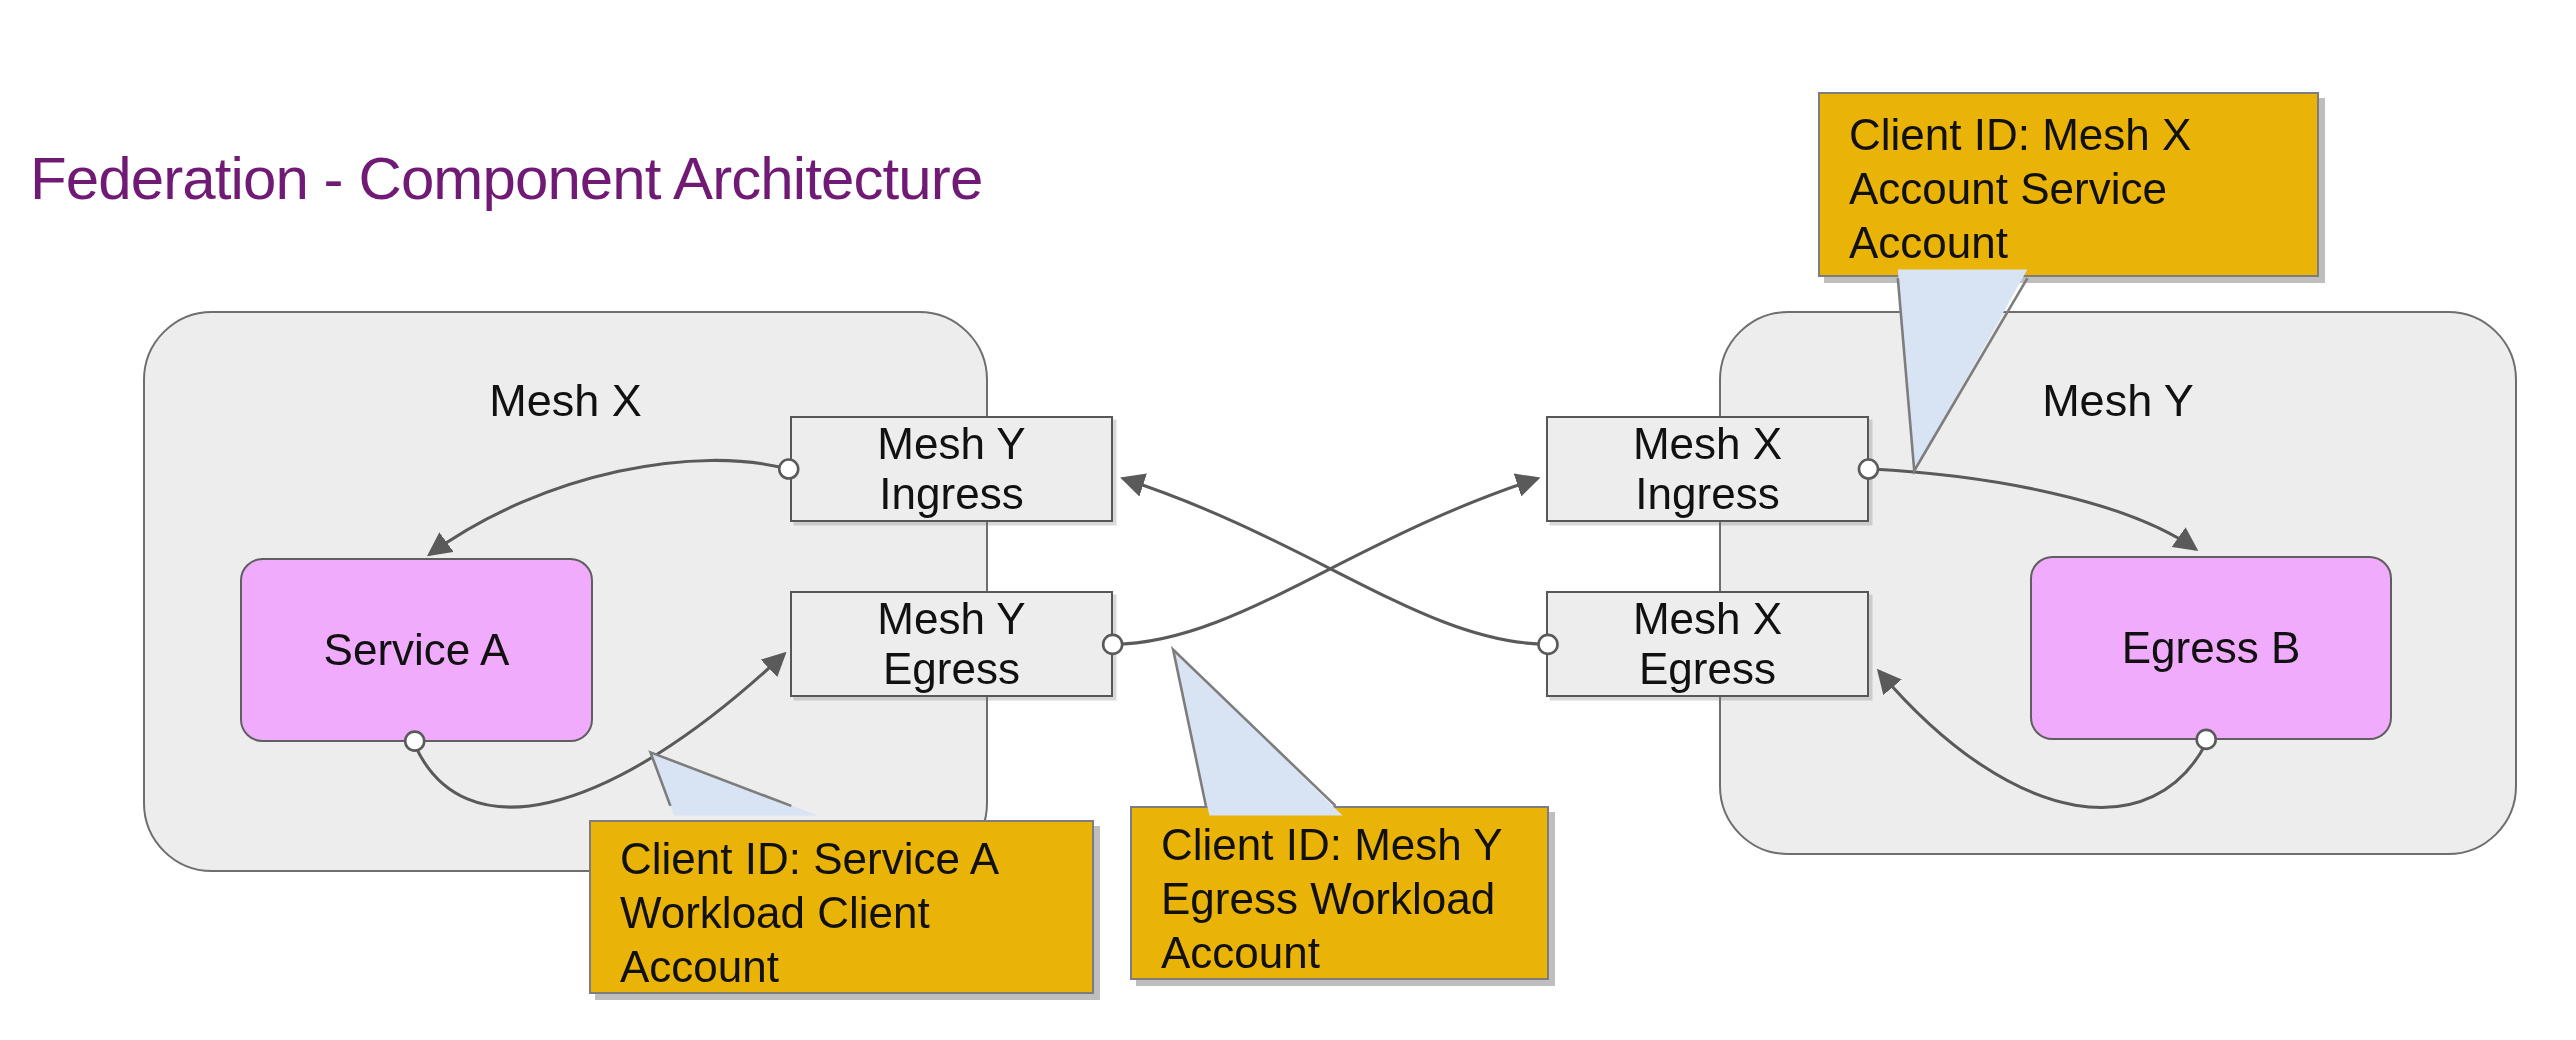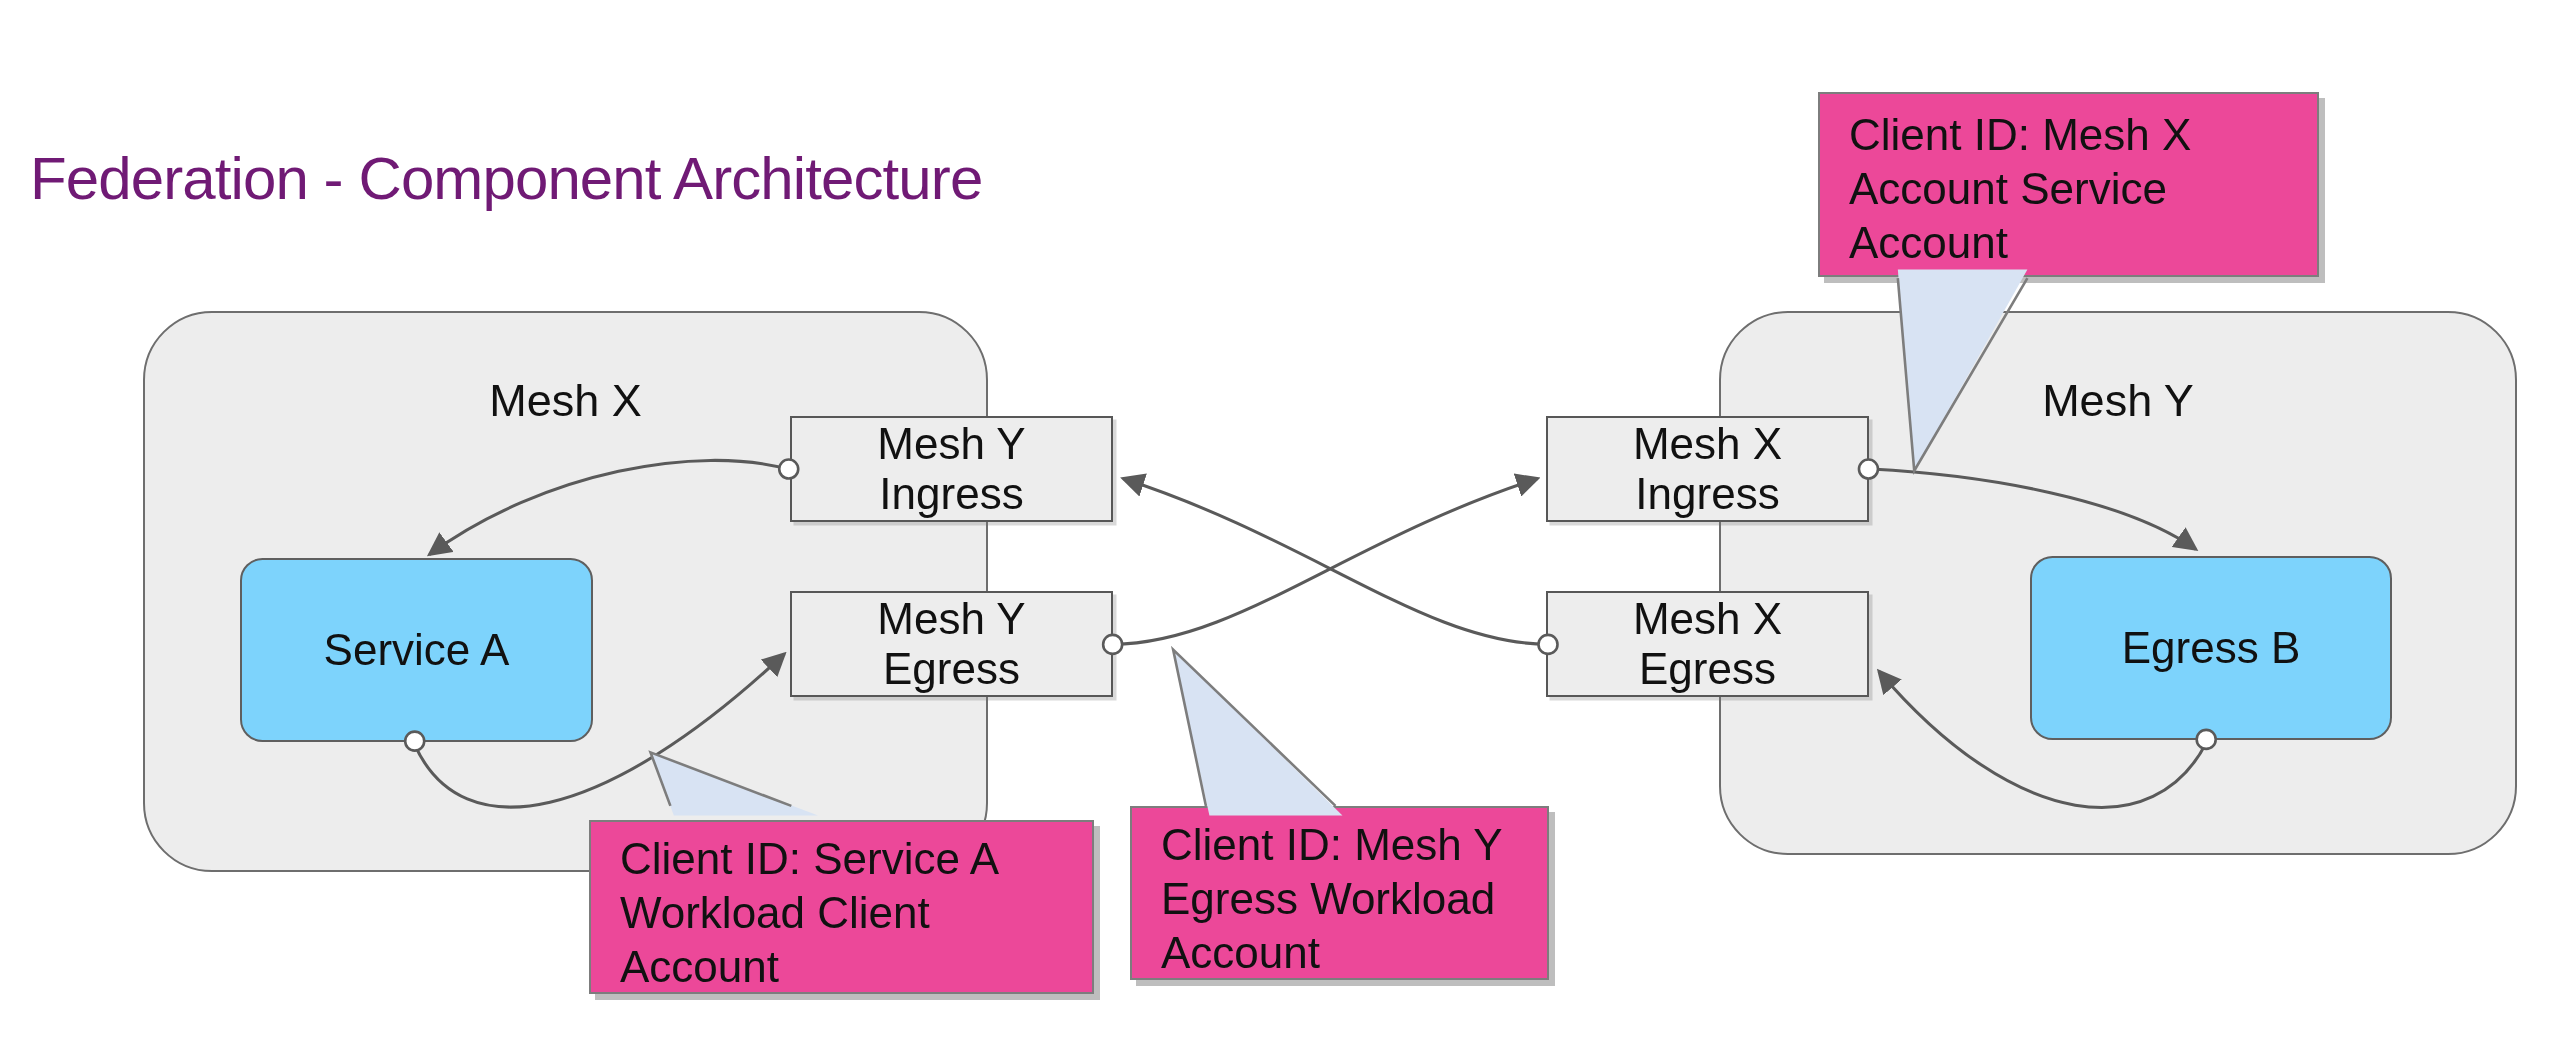--- a/index.html
+++ b/index.html
@@ -25,28 +25,28 @@
     position:absolute; background:#ededed; border:2.6px solid #575757;
     display:flex; flex-direction:column; align-items:center; justify-content:center;
     font-size:44px; line-height:50px; text-align:center; z-index:3;
     box-shadow:3.5px 3.5px 0 rgba(120,120,120,0.28);
   }
   .n-ingress-l { left:790px;  top:416px; width:319px; height:102px; }
   .n-egress-l  { left:790px;  top:591px; width:319px; height:102px; }
   .n-ingress-r { left:1546px; top:416px; width:319px; height:102px; }
   .n-egress-r  { left:1546px; top:591px; width:319px; height:102px; }
   .service-node {
-    position:absolute; background:#7dd3fc; border:2.6px solid #5f5f5f; border-radius:22.5px;
+    position:absolute; background:#f0abfc; border:2.6px solid #5f5f5f; border-radius:22.5px;
     display:flex; align-items:center; justify-content:center;
     font-size:44px; z-index:3;
   }
   .n-service-a { left:240px;  top:558px; width:349px; height:180px; }
   .n-service-b { left:2030px; top:556px; width:358px; height:180px; }
   .callout {
-    position:absolute; background:#ec4899; border:2.6px solid #7d7d7d;
+    position:absolute; background:#eab308; border:2.6px solid #7d7d7d;
     font-size:44px; line-height:54px; padding:10.4px 15.5px 7px 29px; box-sizing:border-box;
     z-index:4; box-shadow:6px 6px 0 rgba(110,110,110,0.45);
   }
   .callout .line { white-space:nowrap; }
   .co-tr { left:1818px; top:92px; width:501px; height:185px; padding-top:14px; }
   .co-bl { left:589px;  top:820px; width:505px; height:174px; }
   .co-bm { left:1130px; top:806px; width:419px; height:174px; }
   #connector-layer {
     position:absolute; left:0; top:0; width:2576px; height:1040px;
     z-index:5; pointer-events:none;

